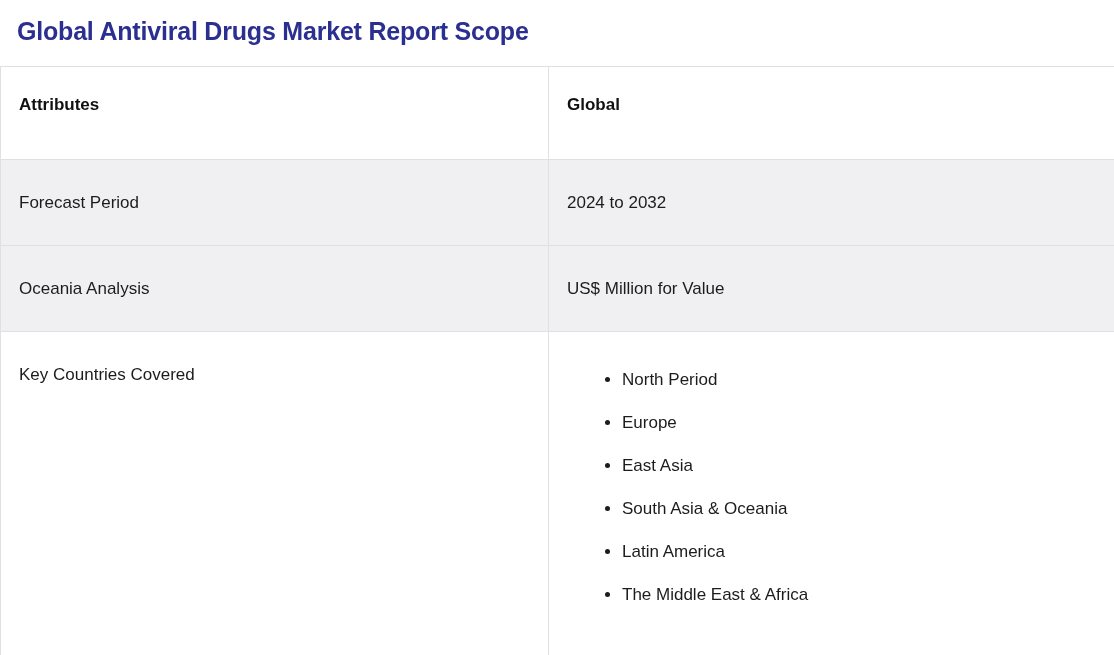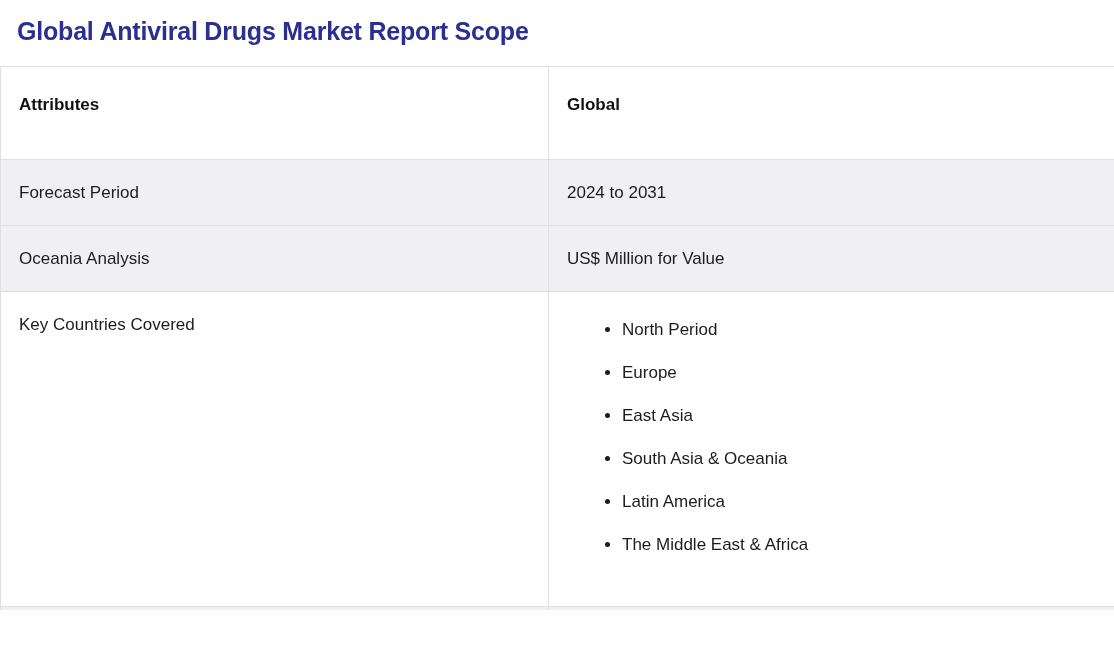--- a/index.html
+++ b/index.html
@@ -45,21 +45,21 @@
     font-size: 17px;
     font-weight: 700;
     padding: 28px 18px 44px 18px;
     background: #ffffff;
     color: #111111;
   }
 
   td {
     font-size: 17px;
     line-height: 23px;
-    padding: 21px 18px;
+    padding: 31px 18px;
     font-weight: 400;
   }
 
   tr.alt td { background: #f0f0f2; }
 
   td ul.regions {
     margin: 5px 0 28px 0;
     padding: 0 0 0 55px;
     list-style-type: disc;
   }
@@ -91,21 +91,21 @@
     </colgroup>
     <thead>
       <tr>
         <th>Attributes</th>
         <th>Global</th>
       </tr>
     </thead>
     <tbody>
       <tr class="alt">
         <td>Forecast Period</td>
-        <td>2024 to 2031</td>
+        <td>2024 to 2032</td>
       </tr>
 
 
       <tr class="alt">
         <td>Oceania Analysis</td>
         <td>US$ Million for Value</td>
       </tr>
 
       <tr>
         <td>Key Countries Covered</td>

